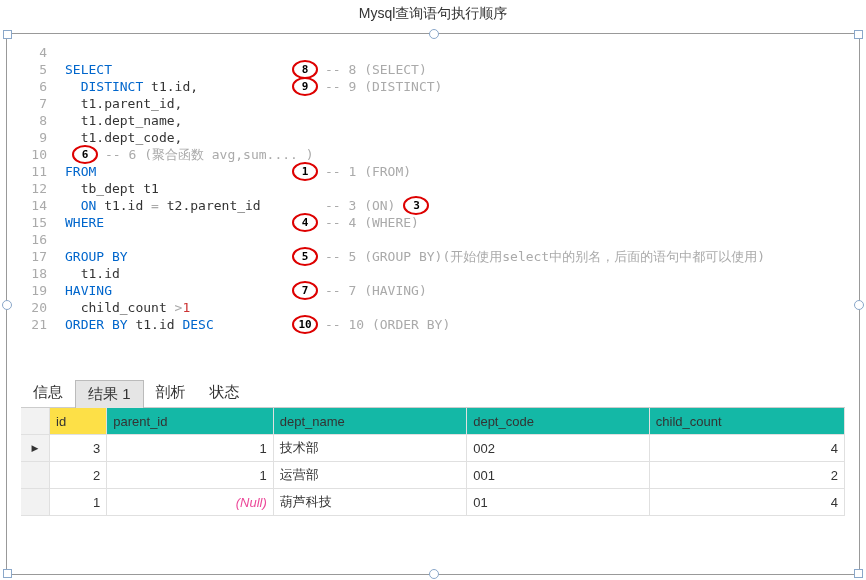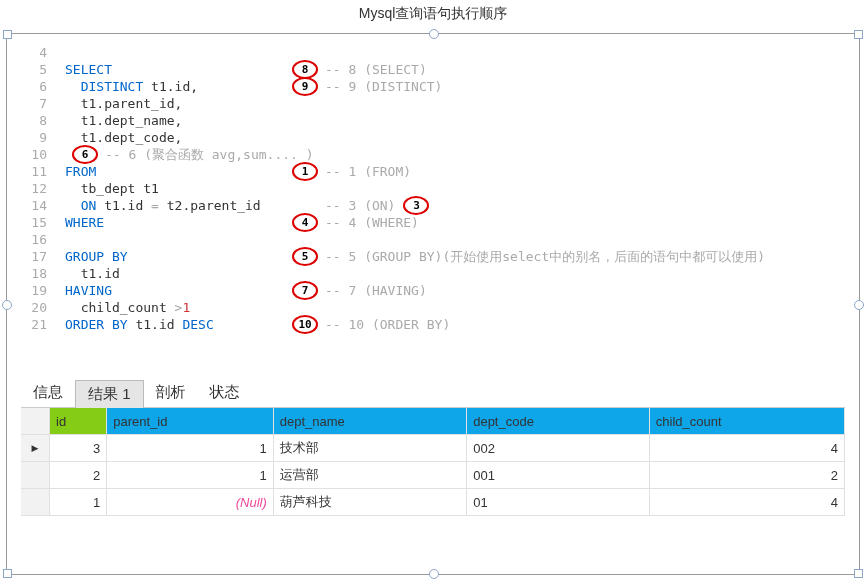--- a/index.html
+++ b/index.html
@@ -130,26 +130,26 @@
     border-collapse: collapse;
     font-size: 13px;
   }
   th, td {
     border-bottom: 1px solid #e0e0e0;
     border-right: 1px solid #e0e0e0;
     padding: 3px 6px;
     height: 20px;
   }
   th {
-    background: #0ea5e9;
+    background: #14b8a6;
     text-align: left;
     font-weight: normal;
   }
   th.hilite {
-    background: #84cc16;
+    background: #fde047;
   }
   .row-handle {
     width: 16px;
     background: #f2f2f2;
     text-align: center;
   }
   .rnum { text-align: right; }
   .null { color: #ec4899; font-style: italic; text-align: right; }
 </style>
 </head>

